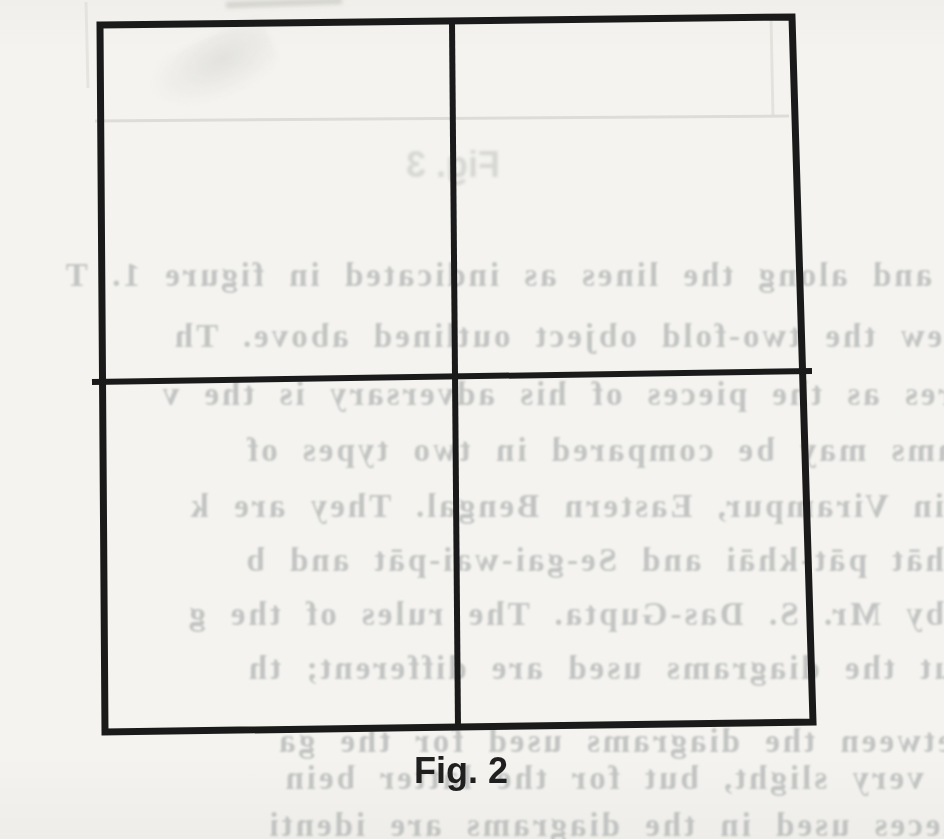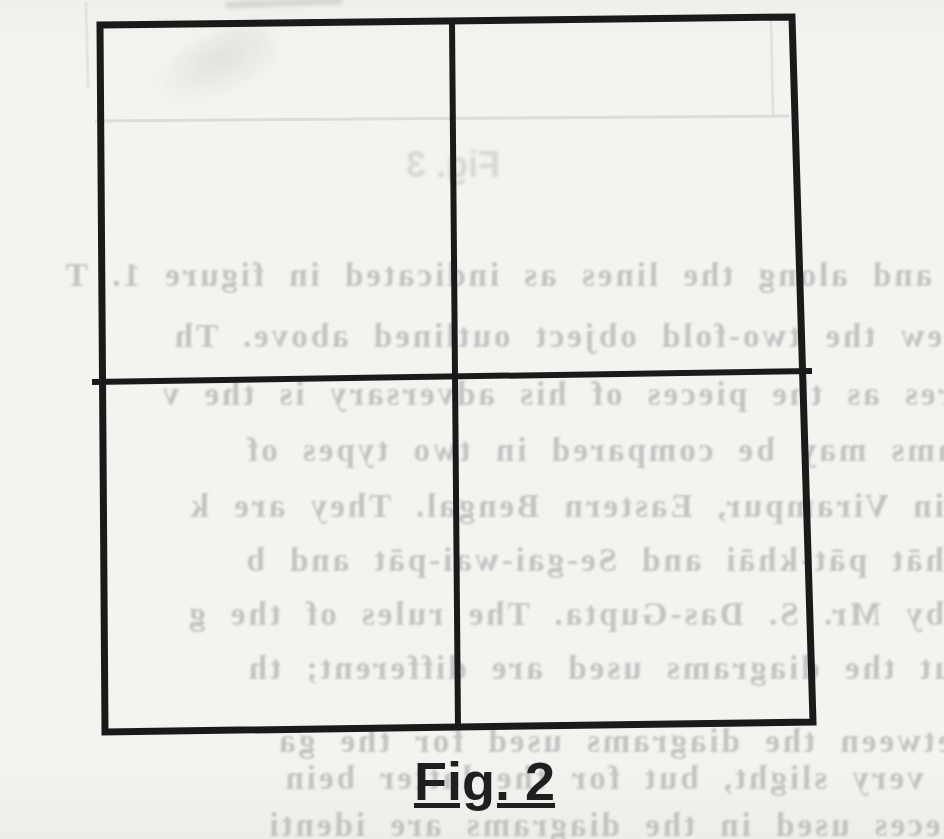--- a/index.html
+++ b/index.html
@@ -45,25 +45,24 @@
     color: #cfd0cd;
     transform: scaleX(-1);
     filter: blur(1.6px);
     opacity: 0.8;
   }
   .figure-caption {
     position: absolute;
     left: 414px; top: 750px;
     font-family: "Liberation Sans", sans-serif;
     font-weight: bold;
-    font-size: 54px;
+    font-size: 36px;
     letter-spacing: 0px;
     color: #1f1f1f;
     filter: blur(0.3px);
-    text-decoration: underline;
   }
   .diagram-svg { position: absolute; left: 0; top: 0; }
   .smudge-top {
     position: absolute; left: 226px; top: 0px;
     width: 116px; height: 6px;
     background: rgba(185,185,178,0.55);
     transform: rotate(-2deg);
     filter: blur(2px);
   }
   .smudge-q1 {

